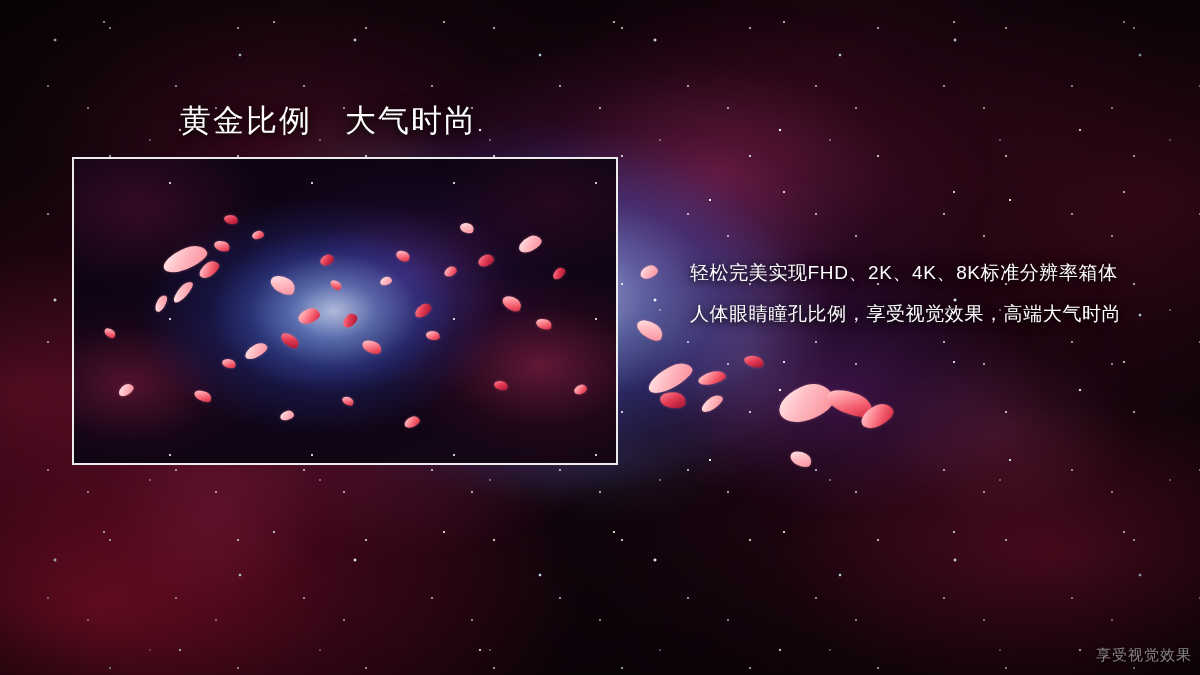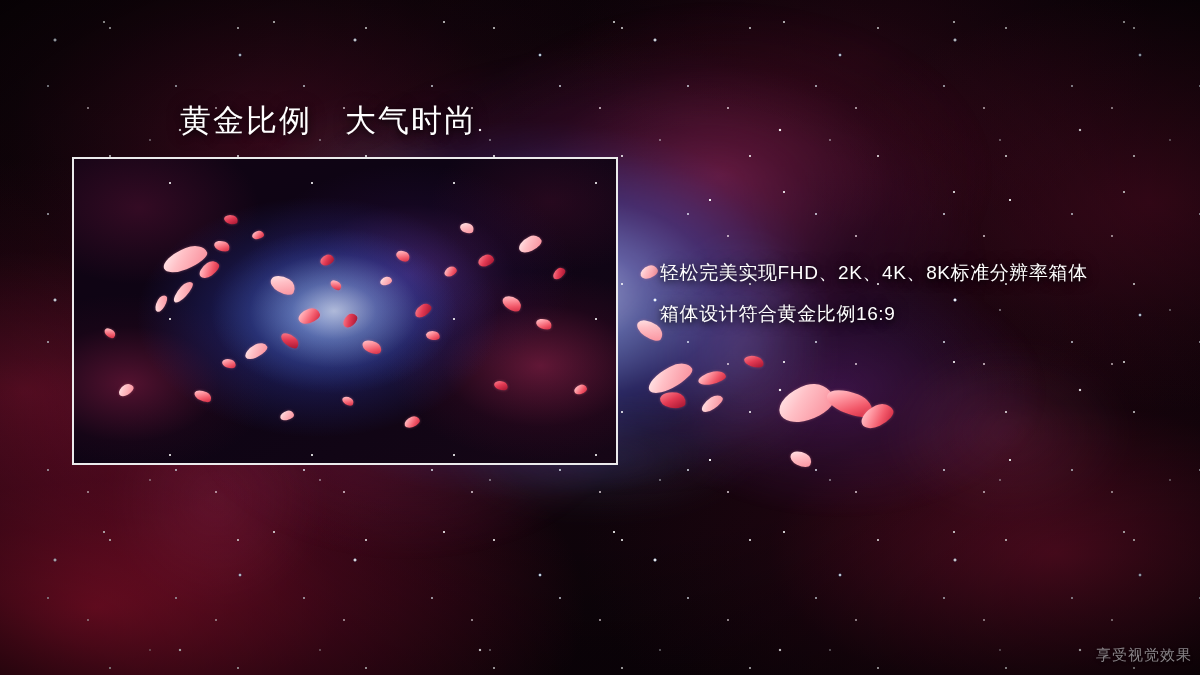--- a/index.html
+++ b/index.html
@@ -145,21 +145,21 @@
     position:absolute;
     left:180px; top:100px;
     color:#fff;
     font-size:31px;
     letter-spacing:2px;
     text-shadow:0 2px 7px rgba(0,0,0,.75), 0 0 18px rgba(0,0,0,.45);
     white-space:pre;
   }
   #body-text{
     position:absolute;
-    left:660px; top:252px;
+    left:690px; top:252px;
     width:500px;
   }
   #body-text .line{
     color:#fff;
     font-size:19px;
     line-height:41px;
     letter-spacing:.6px;
     text-shadow:0 2px 6px rgba(0,0,0,.8), 0 0 14px rgba(0,0,0,.5);
     white-space:nowrap;
   }
@@ -240,18 +240,18 @@
           <div class="petal" style="left: 30px; top: 170px; width: 12px; height: 8px; transform: rotate(40deg);"></div>
           <div class="petal" style="left: 500px; top: 226px; width: 13px; height: 9px; transform: rotate(-16deg);"></div>
         </div>
     </div>
   </div>
 
   <div id="title">黄金比例　大气时尚</div>
 
   <div id="body-text">
     <div class="line">轻松完美实现FHD、2K、4K、8K标准分辨率箱体</div>
-    <div class="line">箱体设计符合黄金比例16:9</div>
+    <div class="line">人体眼睛瞳孔比例，享受视觉效果，高端大气时尚</div>
   </div>
 
   <div id="watermark">享受视觉效果</div>
 
 </div>
 
 </body></html>

